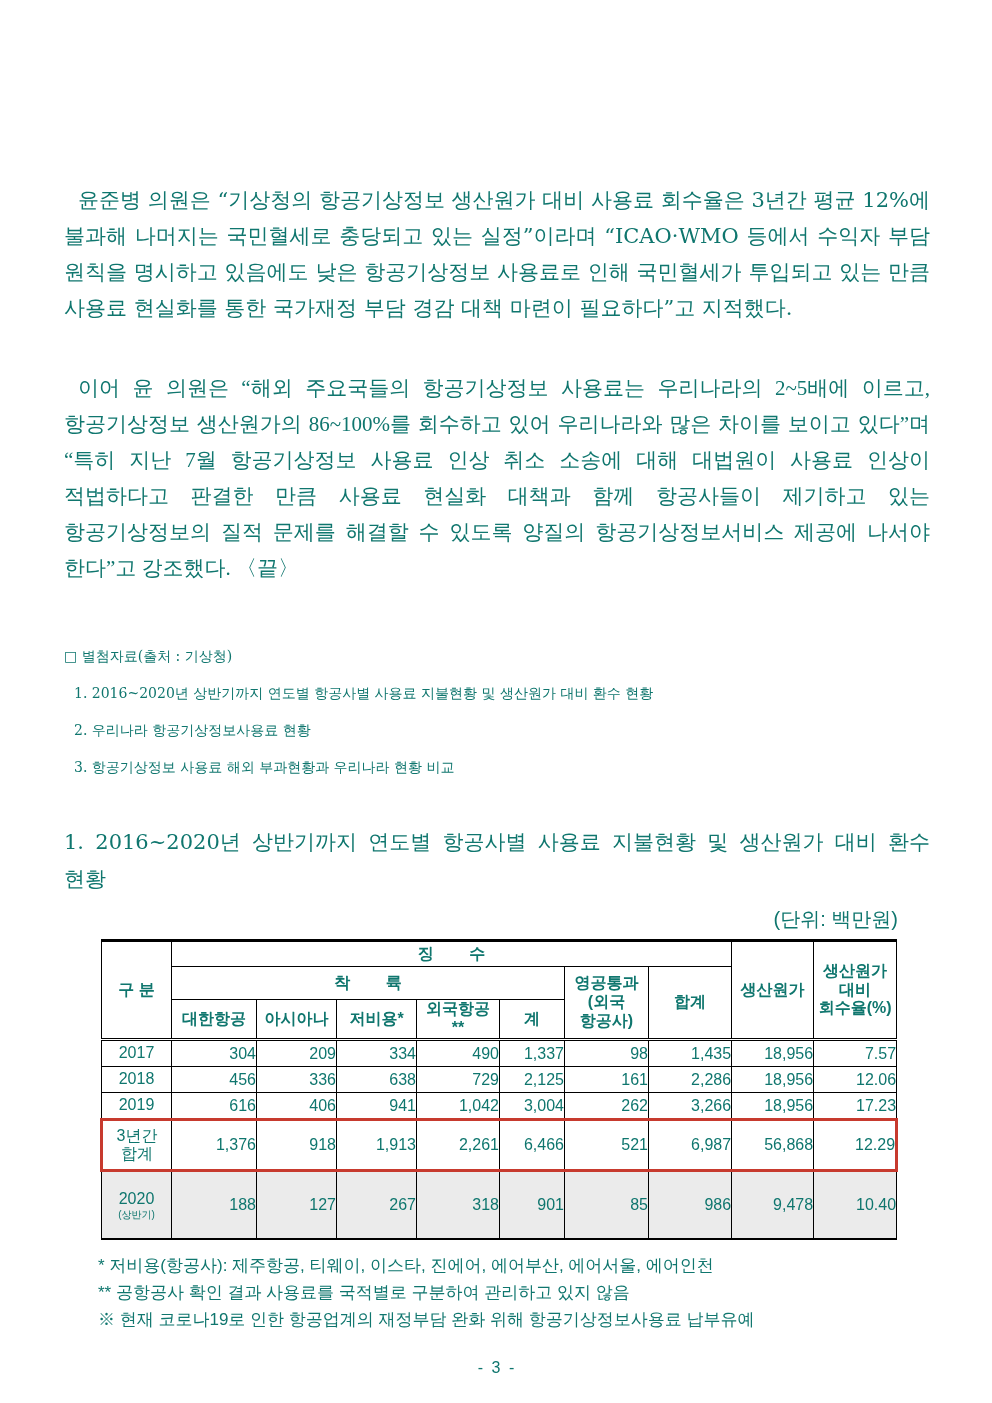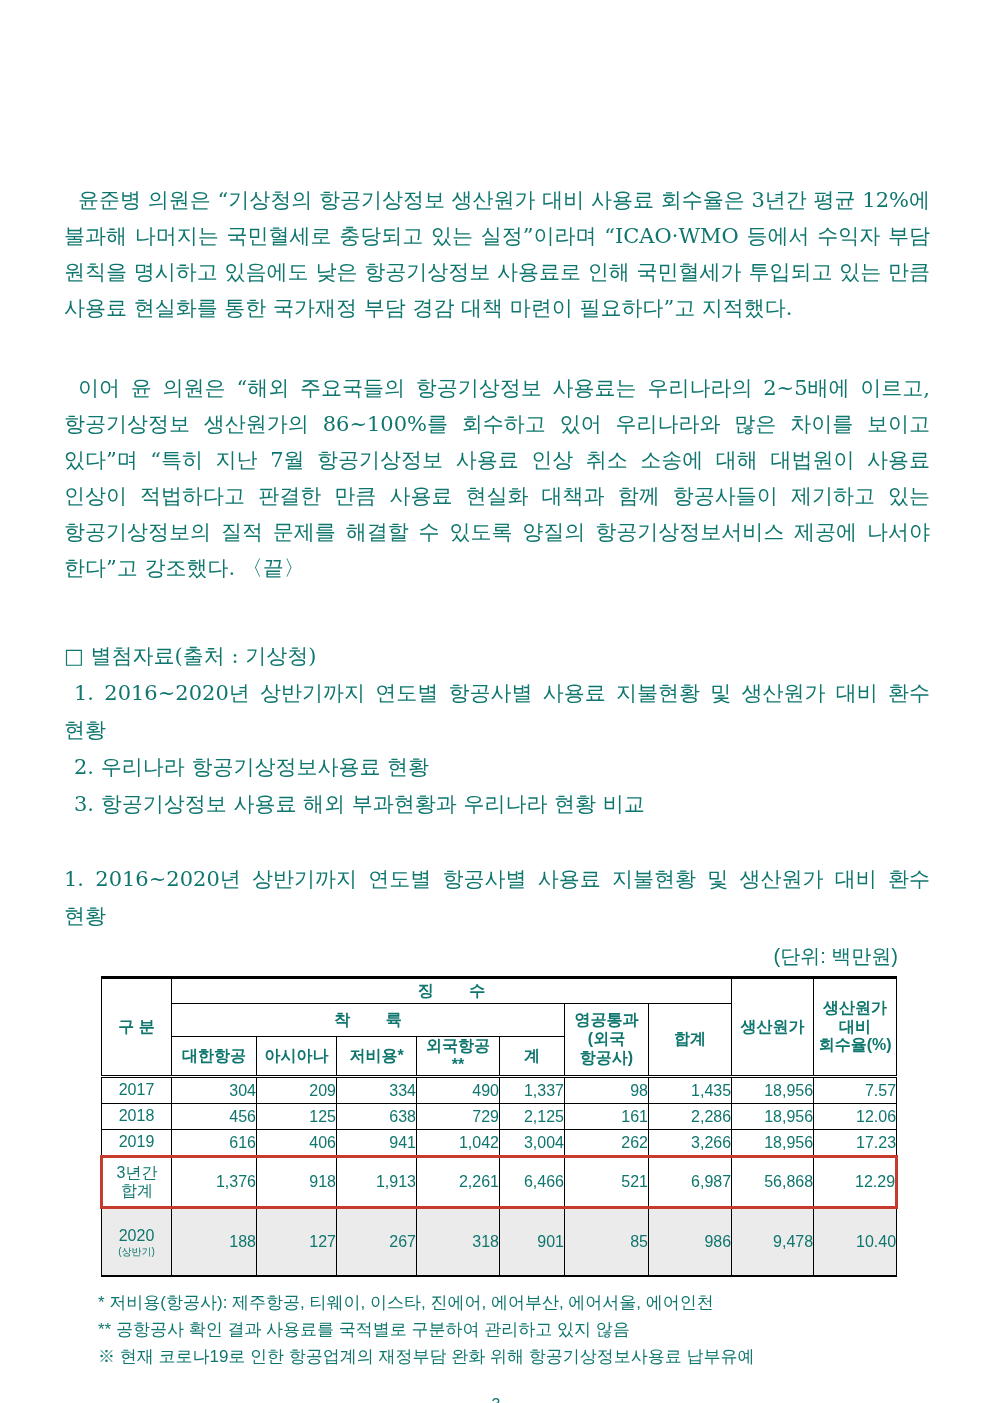--- a/index.html
+++ b/index.html
@@ -18,24 +18,24 @@
   .para {
     font-family: "DejaVu Serif", serif;
     font-size: 21px;
     line-height: 36px;
     text-align: justify;
     word-break: keep-all;
     text-indent: 14px;
     margin: 0;
   }
   .para1 { padding-top: 150px; }
-  .para2 { margin-top: 44px; }
-
-  
-  .attach { margin-top: 52px; font-family: "DejaVu Serif", serif; font-size: 21px; line-height: 37px; }
+  .para2 { margin-top: 44px; font-family: Liberation Serif, serif; }
+
+  
+  .attach { margin-top: 52px; font-family: "DejaVu Serif", serif; font-size: 14px; line-height: 37px; }
   .attach-title { margin: 0; }
   .attach-item { margin: 0; text-indent: 10px; text-align: justify; word-break: keep-all; }
 
   
   .section-heading {
     margin-top: 38px;
     font-family: "DejaVu Serif", serif;
     font-size: 21px;
     line-height: 37px;
     text-align: justify;
@@ -175,21 +175,21 @@
             <td class="num">490</td>
             <td class="num">1,337</td>
             <td class="num">98</td>
             <td class="num">1,435</td>
             <td class="num">18,956</td>
             <td class="num">7.57</td>
           </tr>
           <tr class="r-year">
             <td class="lbl">2018</td>
             <td class="num">456</td>
-            <td class="num">125</td>
+            <td class="num">336</td>
             <td class="num">638</td>
             <td class="num">729</td>
             <td class="num">2,125</td>
             <td class="num">161</td>
             <td class="num">2,286</td>
             <td class="num">18,956</td>
             <td class="num">12.06</td>
           </tr>
           <tr class="r-year">
             <td class="lbl">2019</td>

